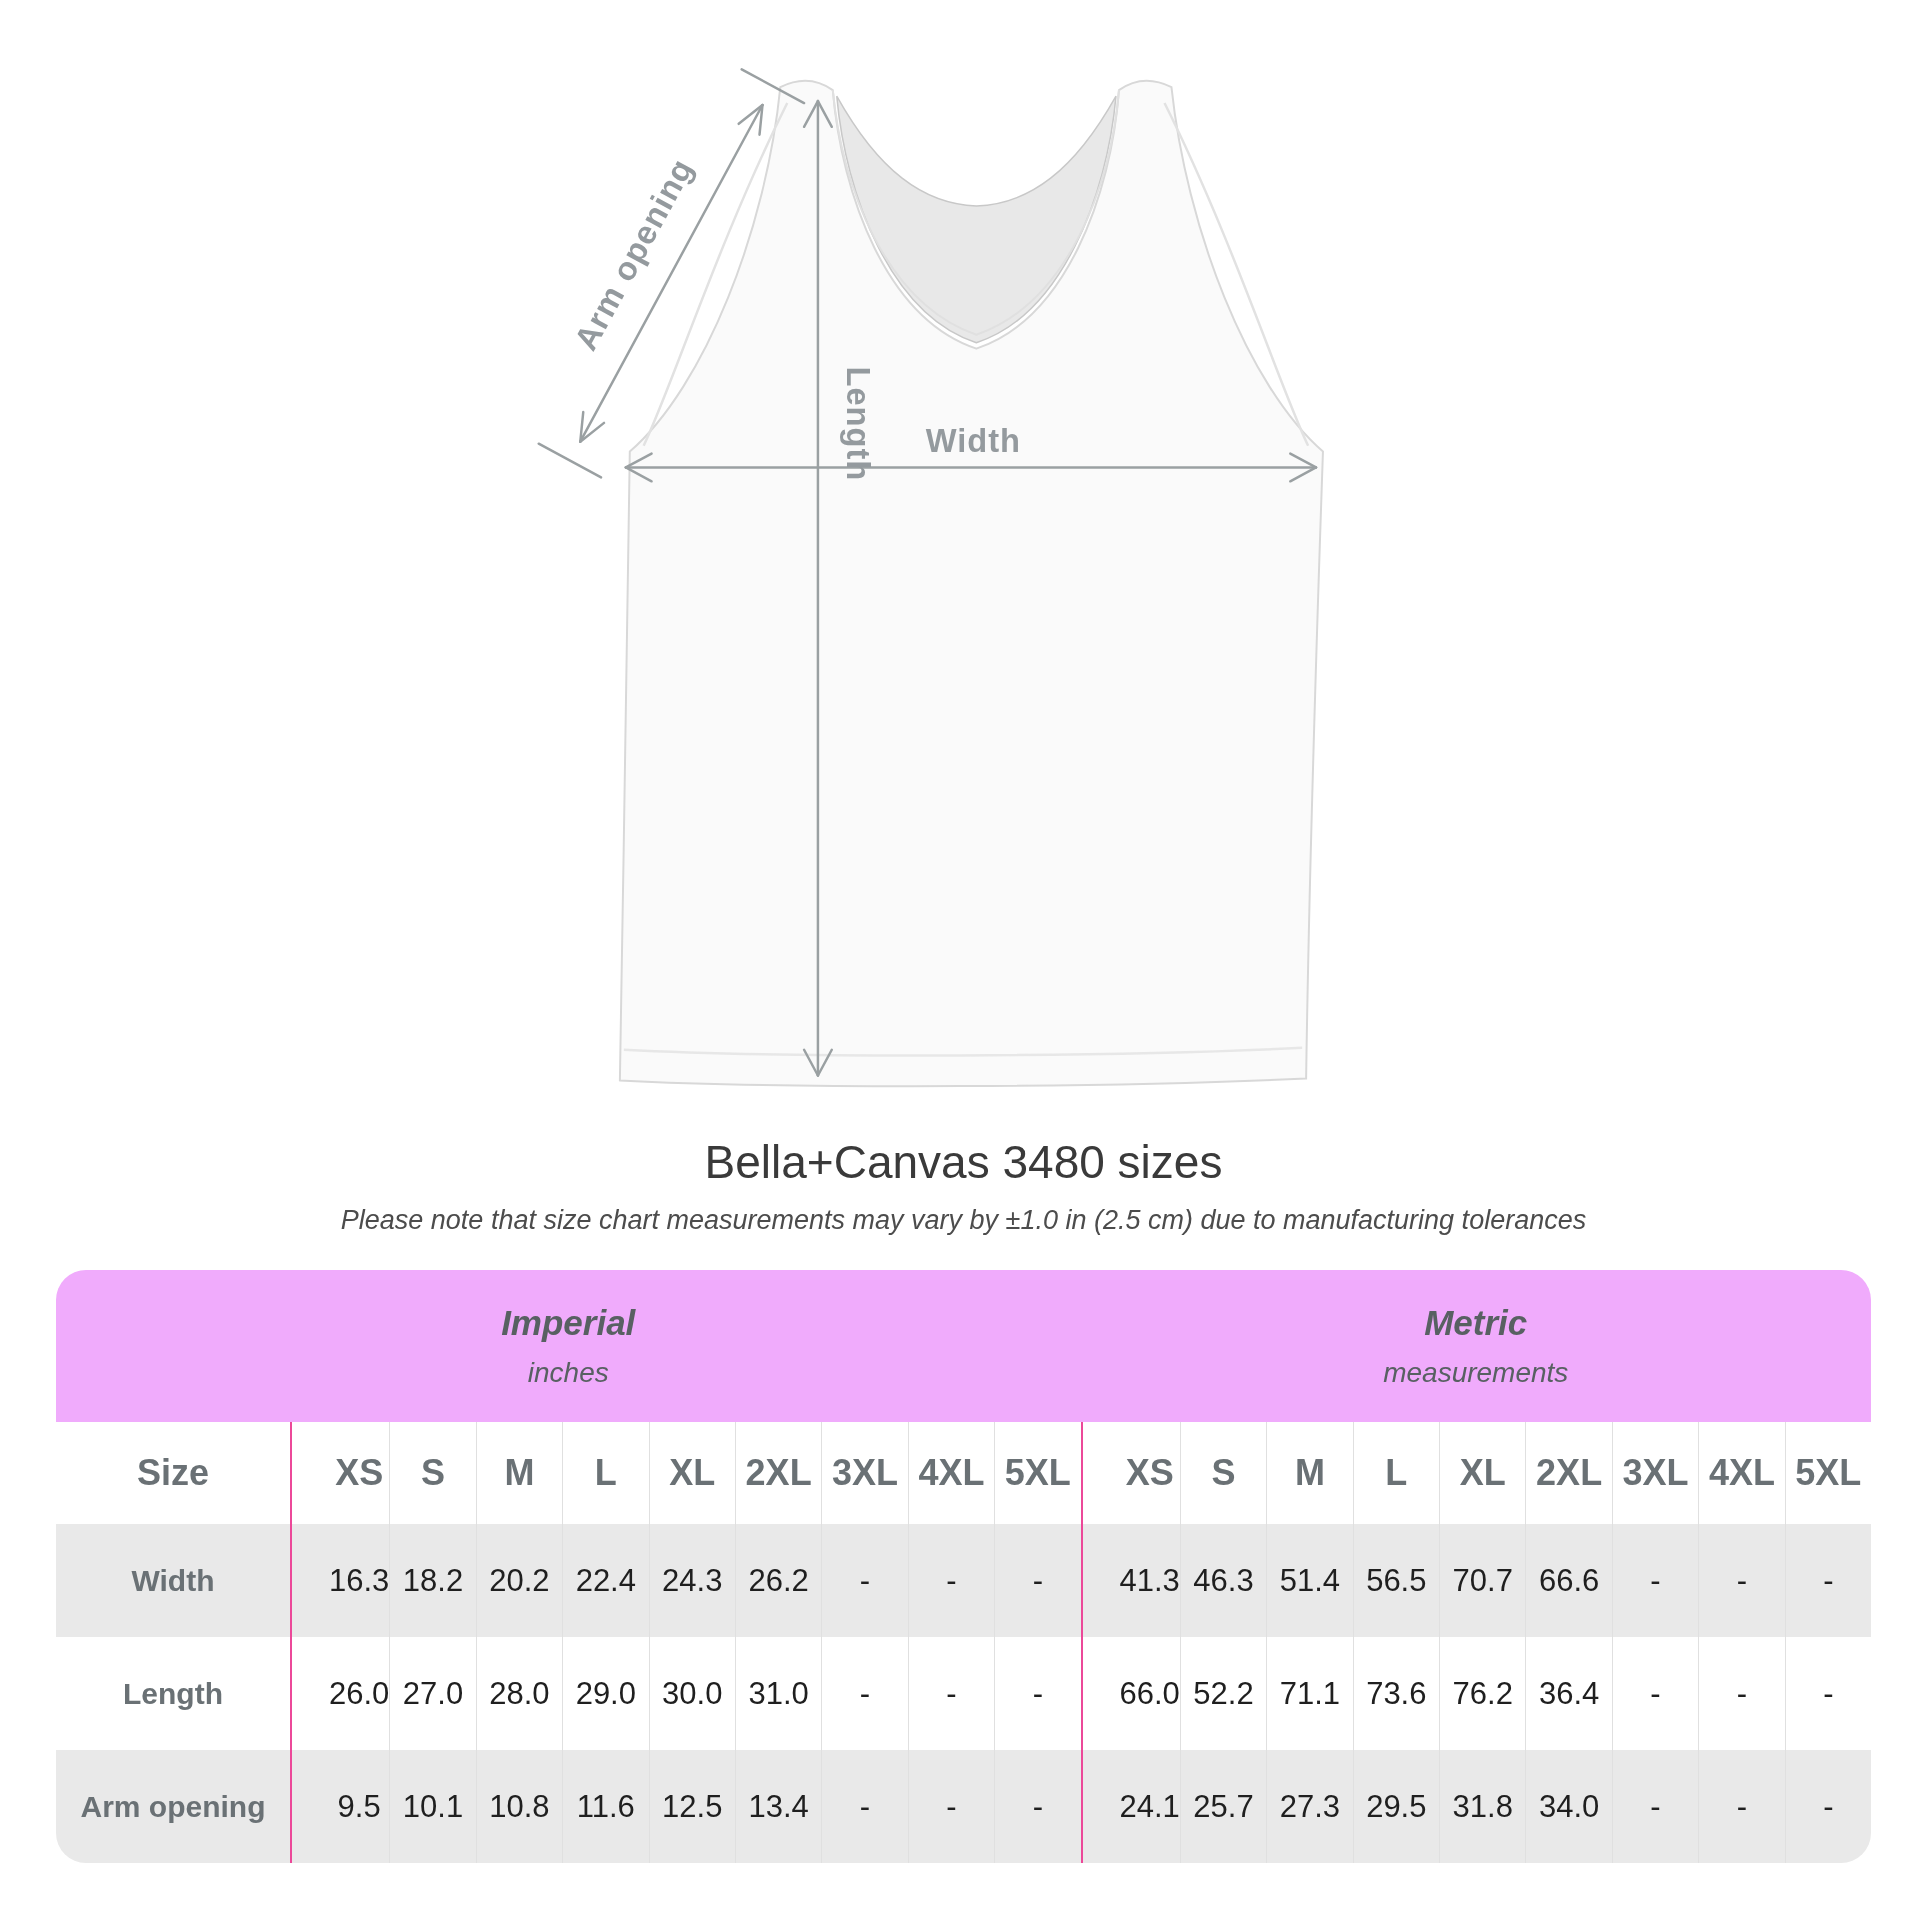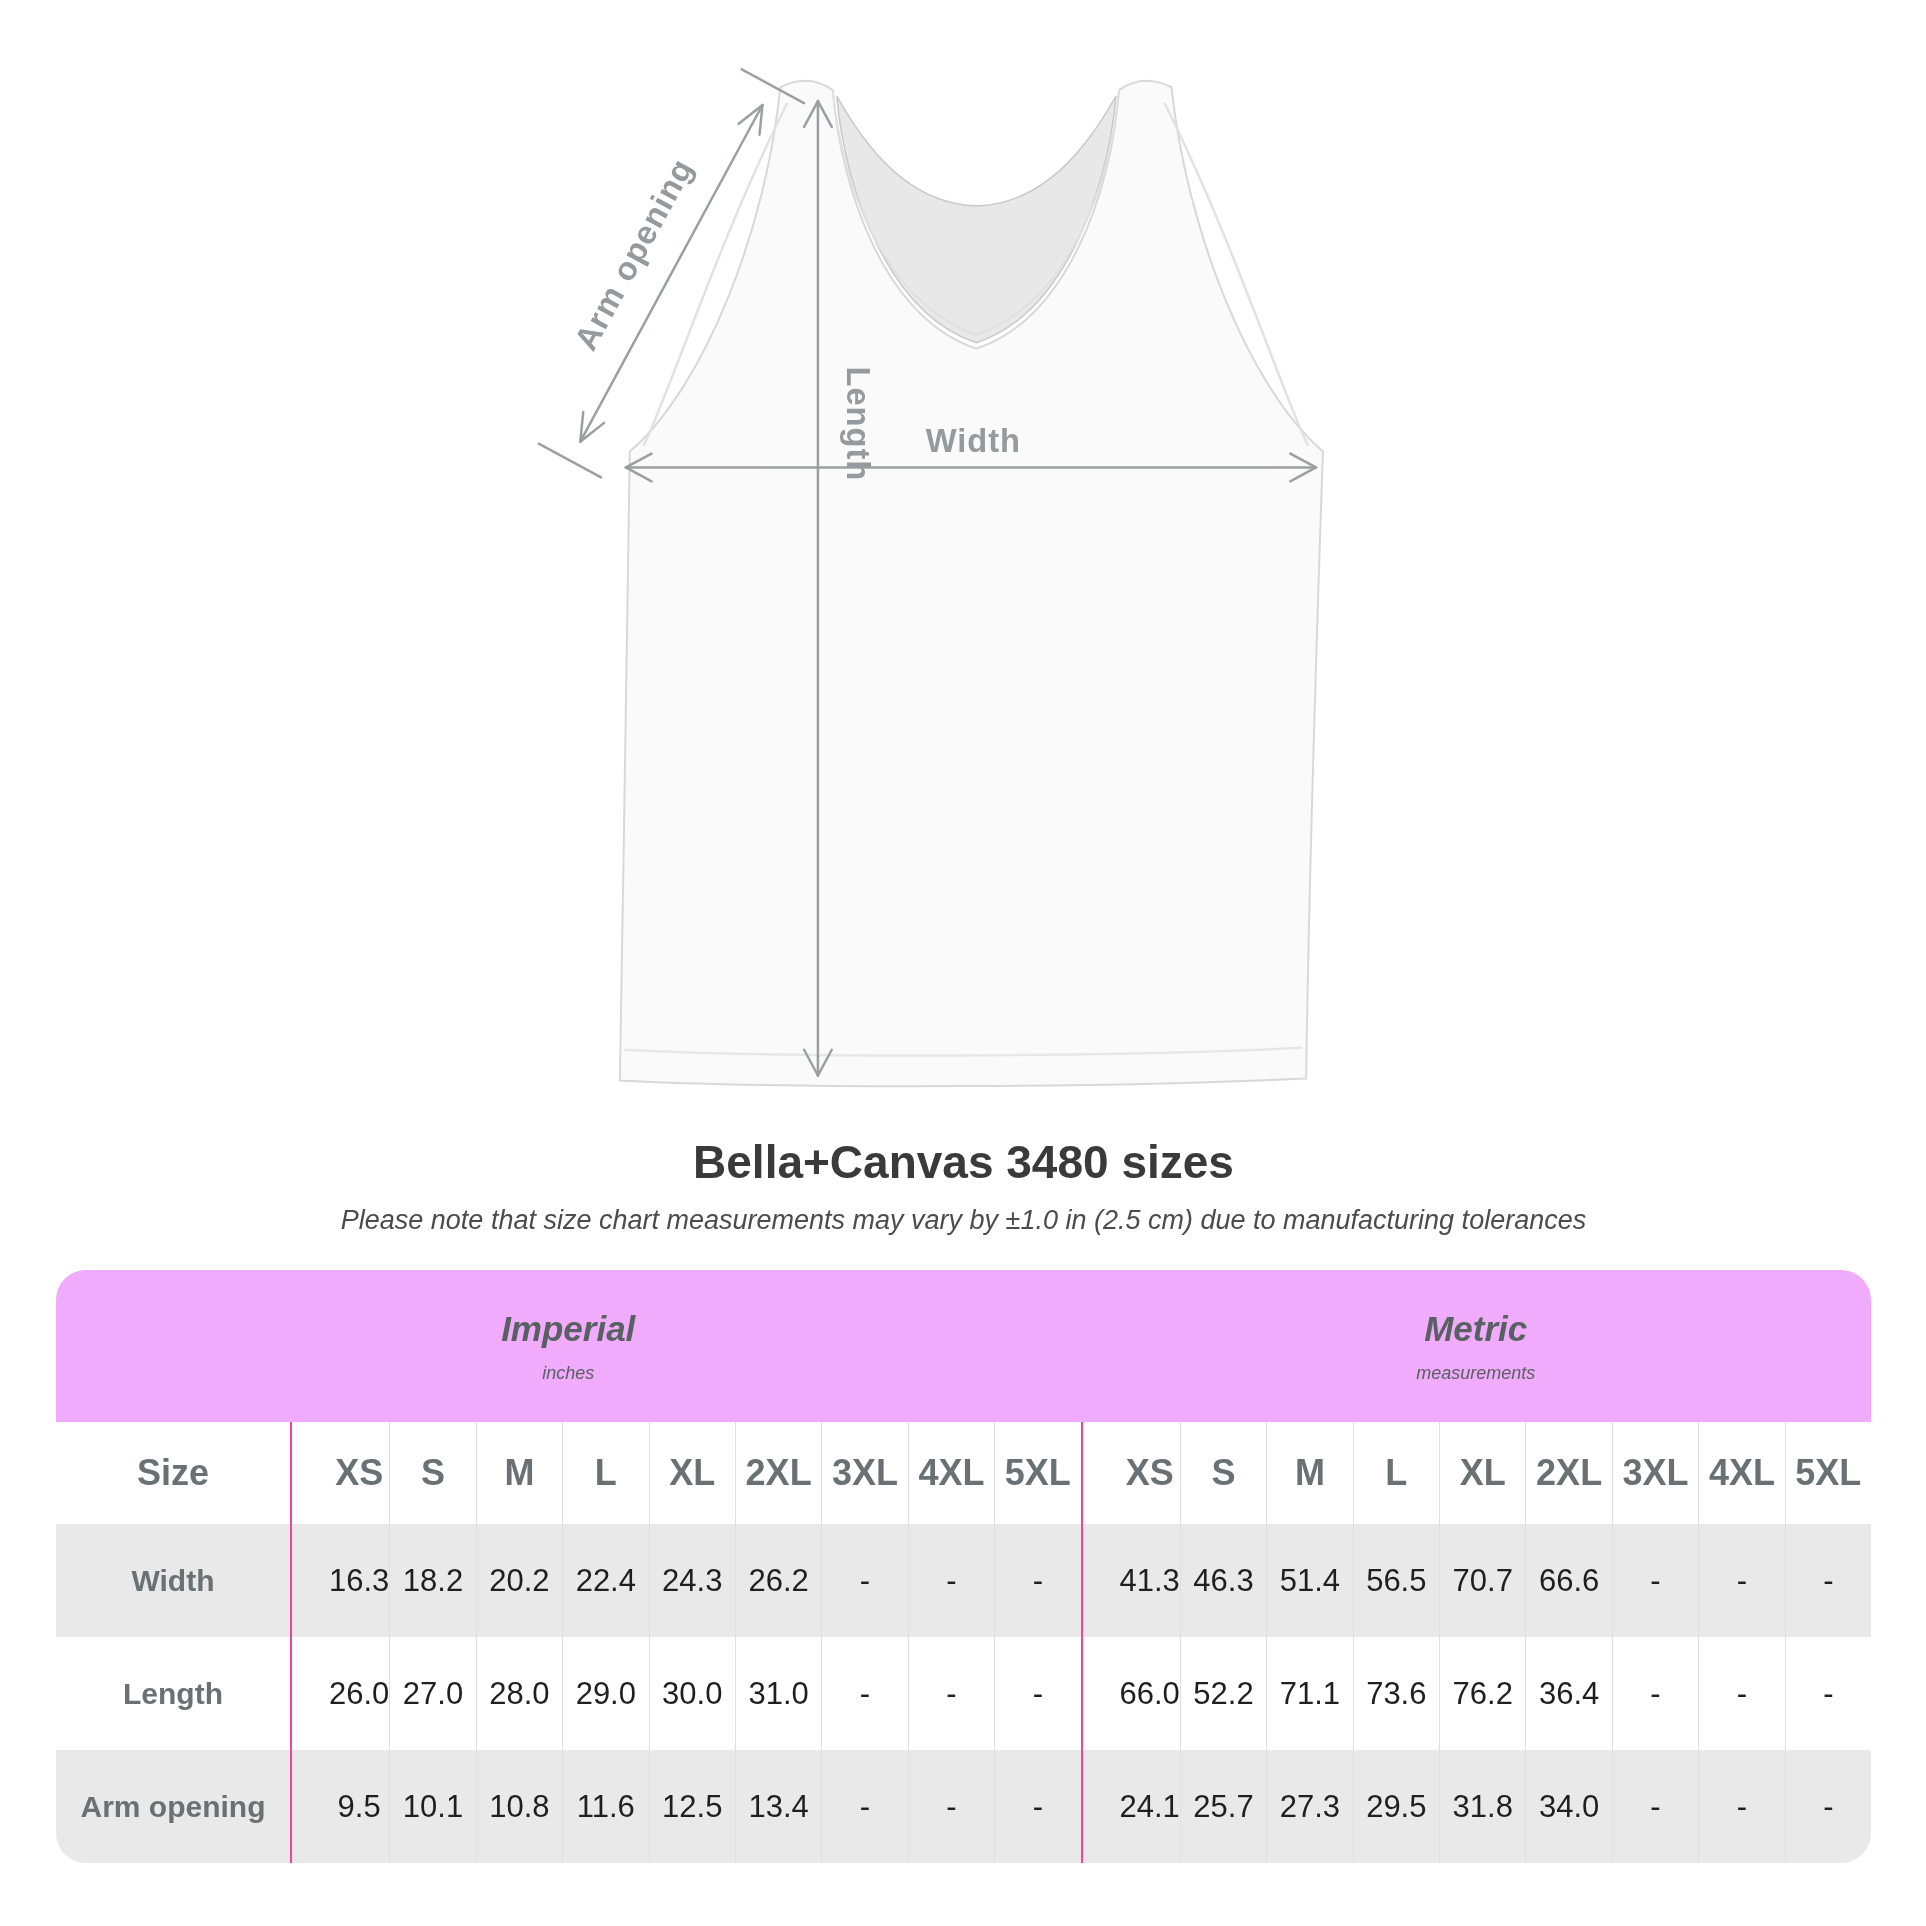--- a/index.html
+++ b/index.html
@@ -4,33 +4,33 @@
 <style>
   html,body { margin:0; padding:0; background:#ffffff; }
   body { width:1927px; height:1927px; font-family:"Liberation Sans","DejaVu Sans",sans-serif; }
   .page { position:relative; width:1927px; height:1927px; overflow:hidden; background:#ffffff; }
 
   .diagram-wrap { width:1927px; height:1129px; }
   .diagram-wrap svg { display:block; }
   .dim-label { font-weight:bold; font-size:33px; fill:#949a9e; letter-spacing:1px; }
 
   .title-block { text-align:center; }
-  .page-title { margin:6px 0 0 0; font-size:46px; font-weight:bold; color:#3a3a3a; }
+  .page-title { margin:6px 0 0 0; font-size:46px; font-weight:normal; color:#3a3a3a; }
   .subtitle { margin:16px 0 3px 0; font-size:27px; font-style:italic; color:#4c4c4c; }
 
   .size-table {
     margin:34px 0 0 56px; width:1815px;
     border-radius:30px; overflow:hidden;
   }
   .band { display:grid; grid-template-columns:234px repeat(18,1fr); background:#f0abfc; height:152px; }
   .band .group { display:flex; flex-direction:column; align-items:center; justify-content:center; gap:14px; }
   .band .group-imperial { grid-column:1 / 11; }
   .band .group-metric   { grid-column:11 / 20; }
   .g-label { font-size:35px; font-weight:bold; font-style:italic; color:#586062; }
-  .g-sub   { font-size:18px; font-style:italic; color:#586062; }
+  .g-sub   { font-size:28px; font-style:italic; color:#586062; }
 
   .grid { display:grid; grid-template-columns:234px repeat(18,1fr); background:#ffffff; }
   .cell { display:flex; align-items:center; justify-content:center;
           height:113px; font-size:31px; color:#1f1f1f;
           border-left:1px solid #e0e0e0; }
   .cell.first { border-left:none; }
   .cell.c0, .cell.c9 { border-left:2px solid #ec4899;padding-left:37px; }
   .cell.head { height:102px; font-weight:bold; color:#6a7175; font-size:36px; }
   .cell.rowlabel { font-weight:bold; color:#6a7175; font-size:30px; }
   .cell.gray { background:#e9e9e9; }

